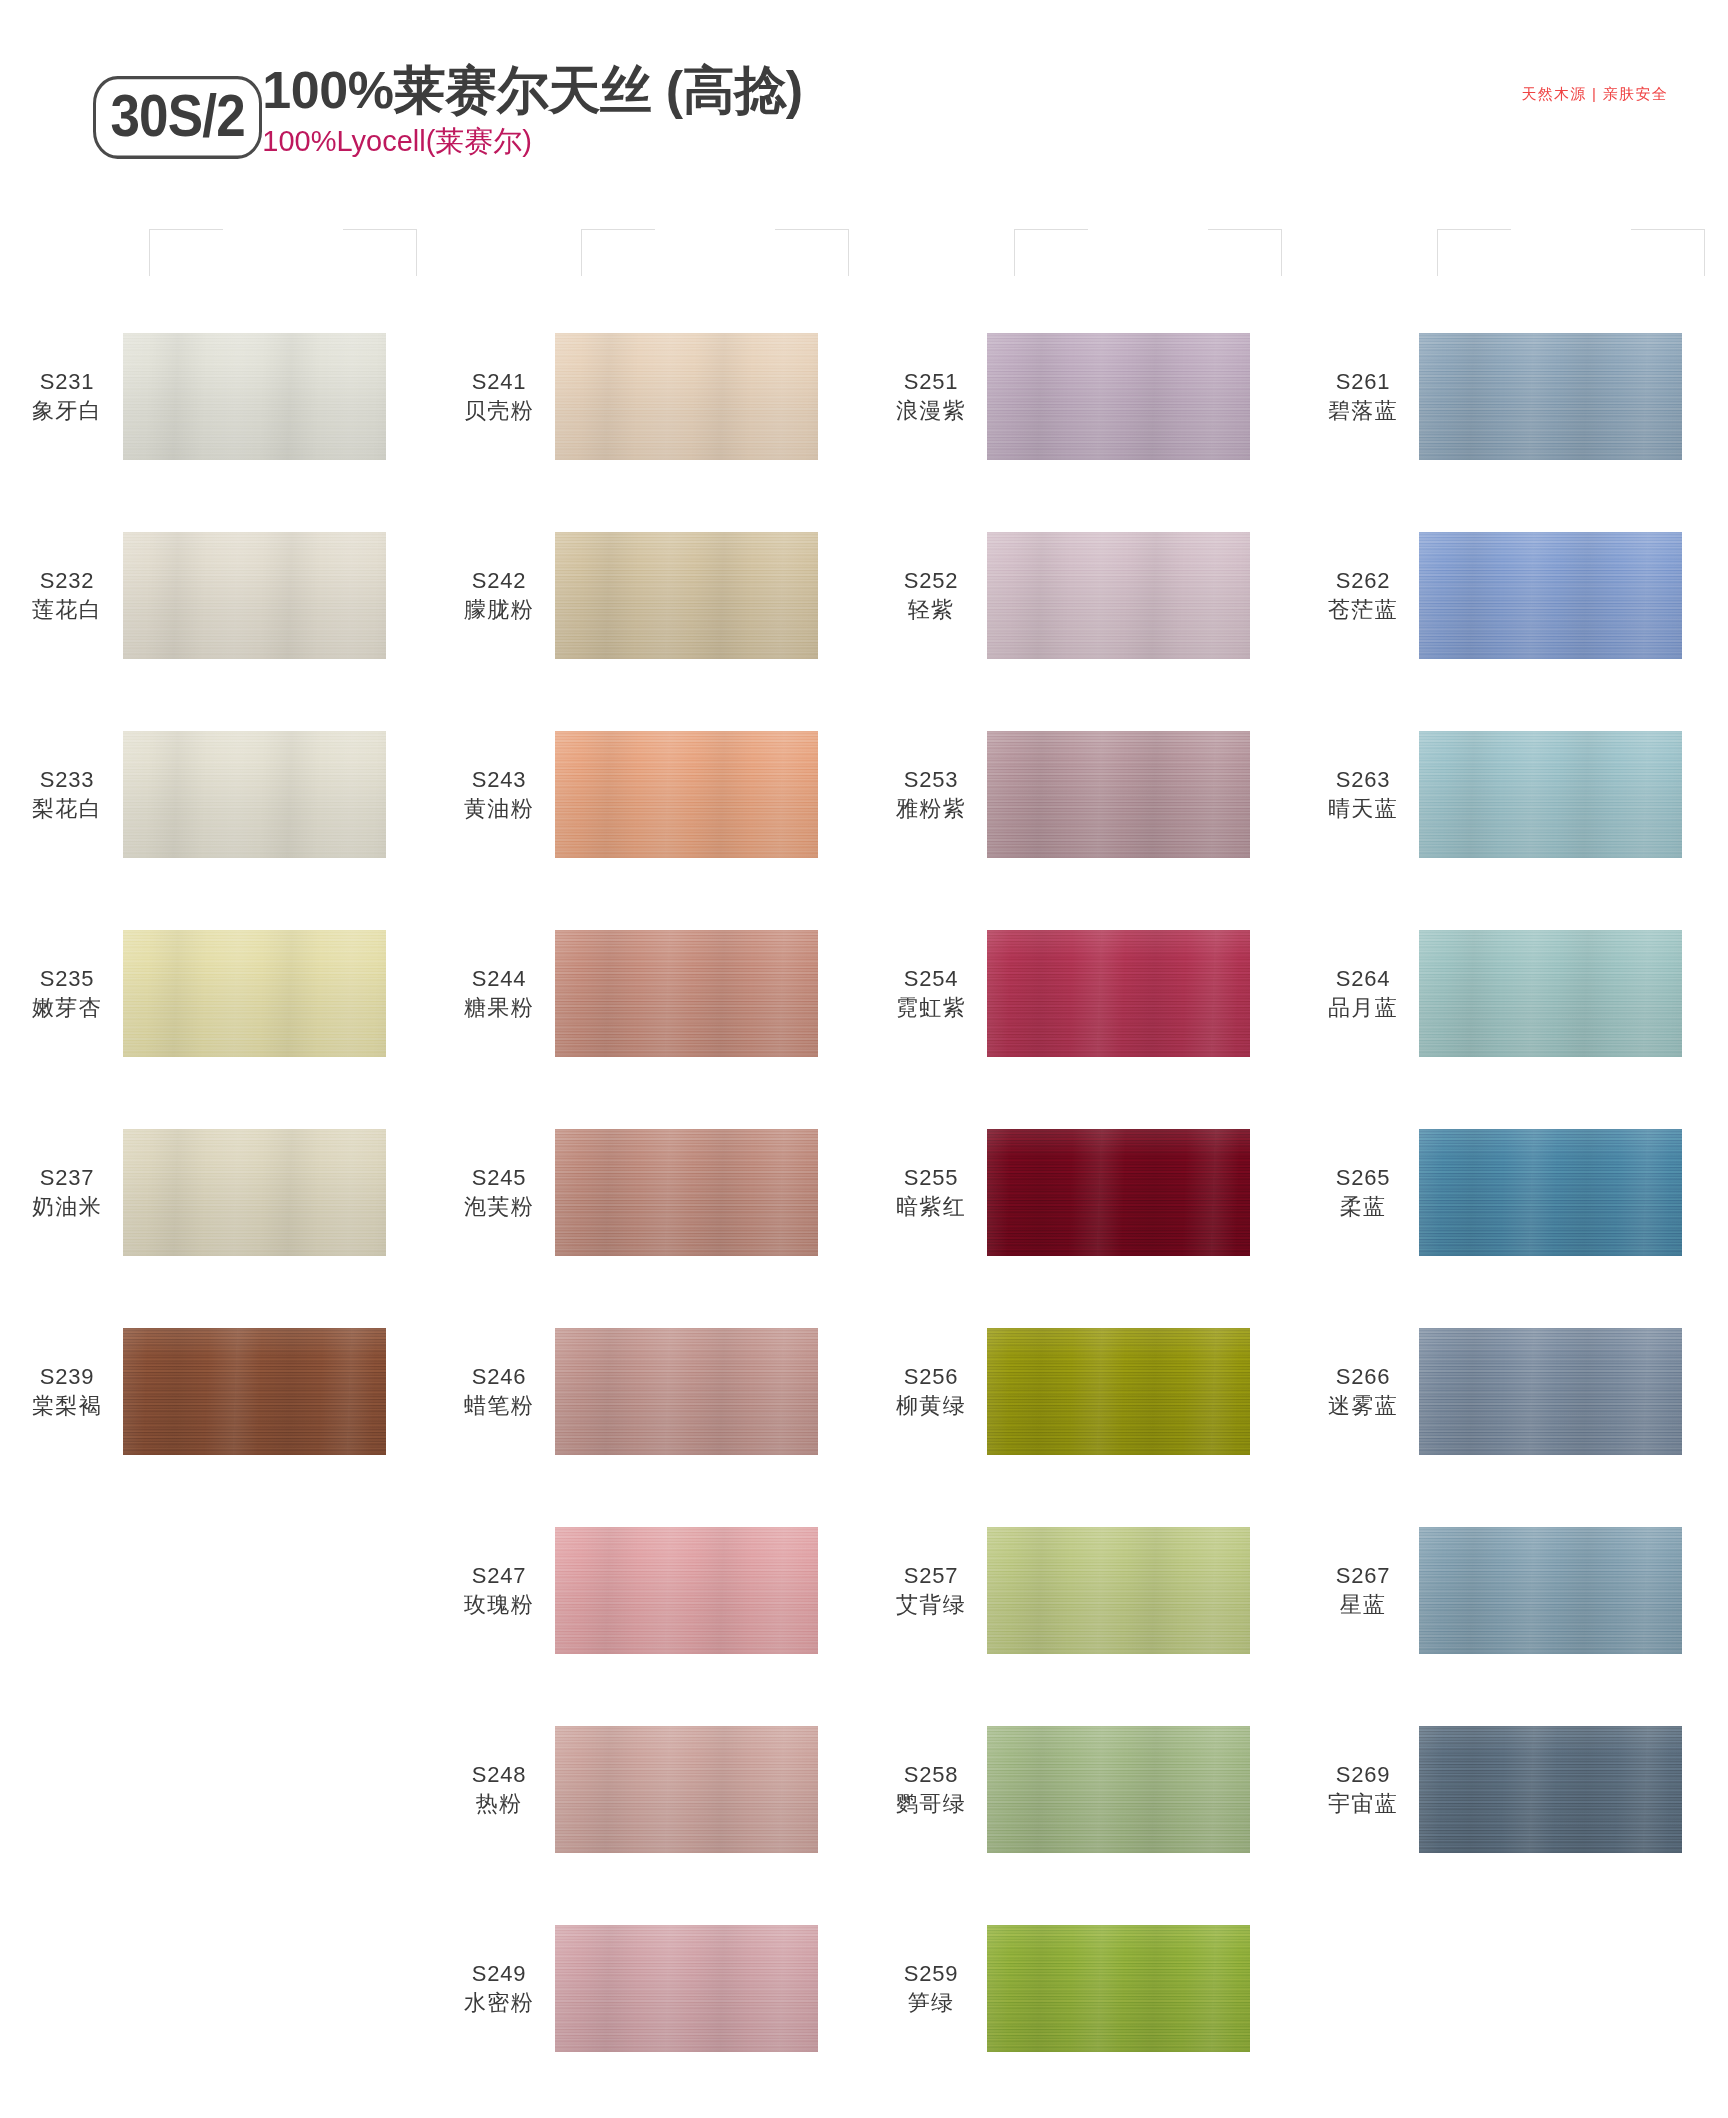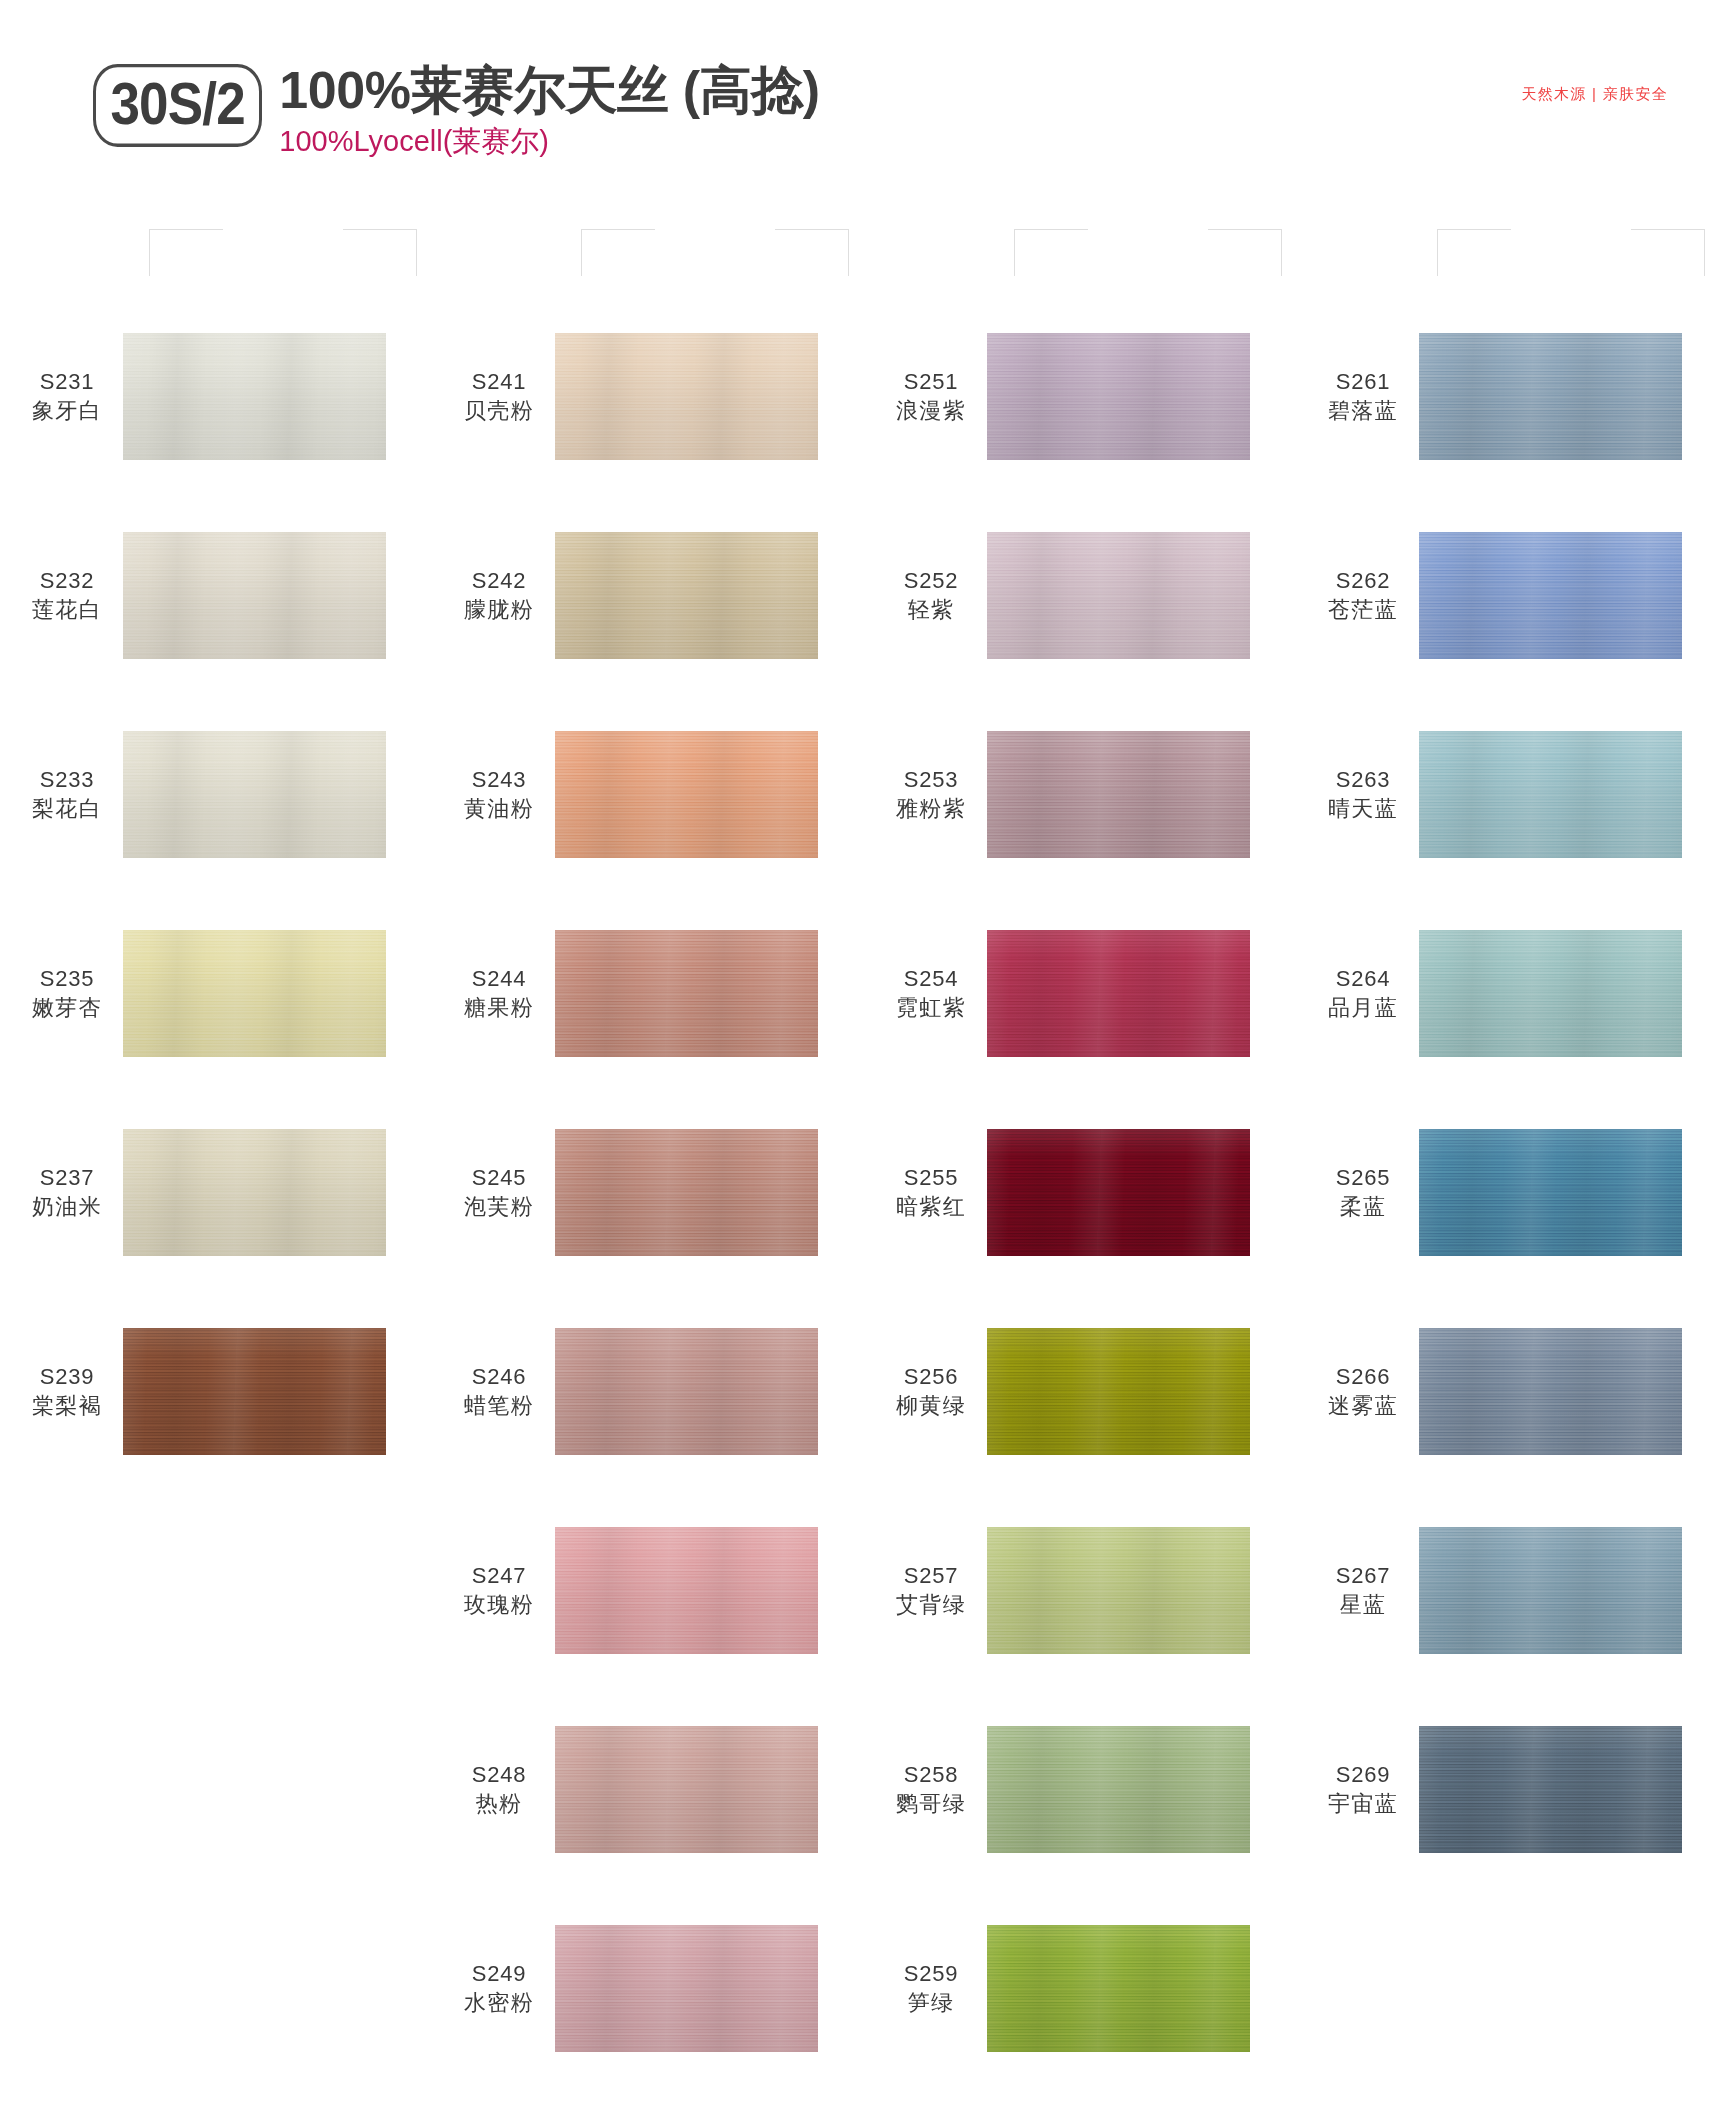--- a/index.html
+++ b/index.html
@@ -11,37 +11,37 @@
     position:relative;
     overflow:hidden;
   }
 
   
   .header {
     position:absolute; left:0; top:0; width:1729px; height:212px;
   }
   .hdr-inner {
     position:absolute; left:93px; top:64px;
-    display:flex; align-items:flex-start;
+    display:flex; align-items:center;
   }
   .count-badge {
     border:3px solid #4a4a4a;
     border-radius:24.6px;
     padding:4.2px 14.4px 6.8px 14.4px;
     font-size:53px;
     font-weight:bold;
     letter-spacing:-0.8px;
     line-height:1.08;
     color:#3d3d3d;
     font-family:"Liberation Sans","DejaVu Sans",sans-serif;
     transform:scaleY(1.12);
     transform-origin:top center;
     white-space:nowrap;
   }
-  .title-block { margin-left:17px; margin-top:-3.4px; }
+  .title-block { margin-top:-3.4px; }
   .main-title {
     font-size:52px;
     font-weight:bold;
     letter-spacing:-0.4px;
     color:#3d3d3d;
     line-height:1.12;
     white-space:nowrap;
   }
   .sub-title {
     font-size:29px;

